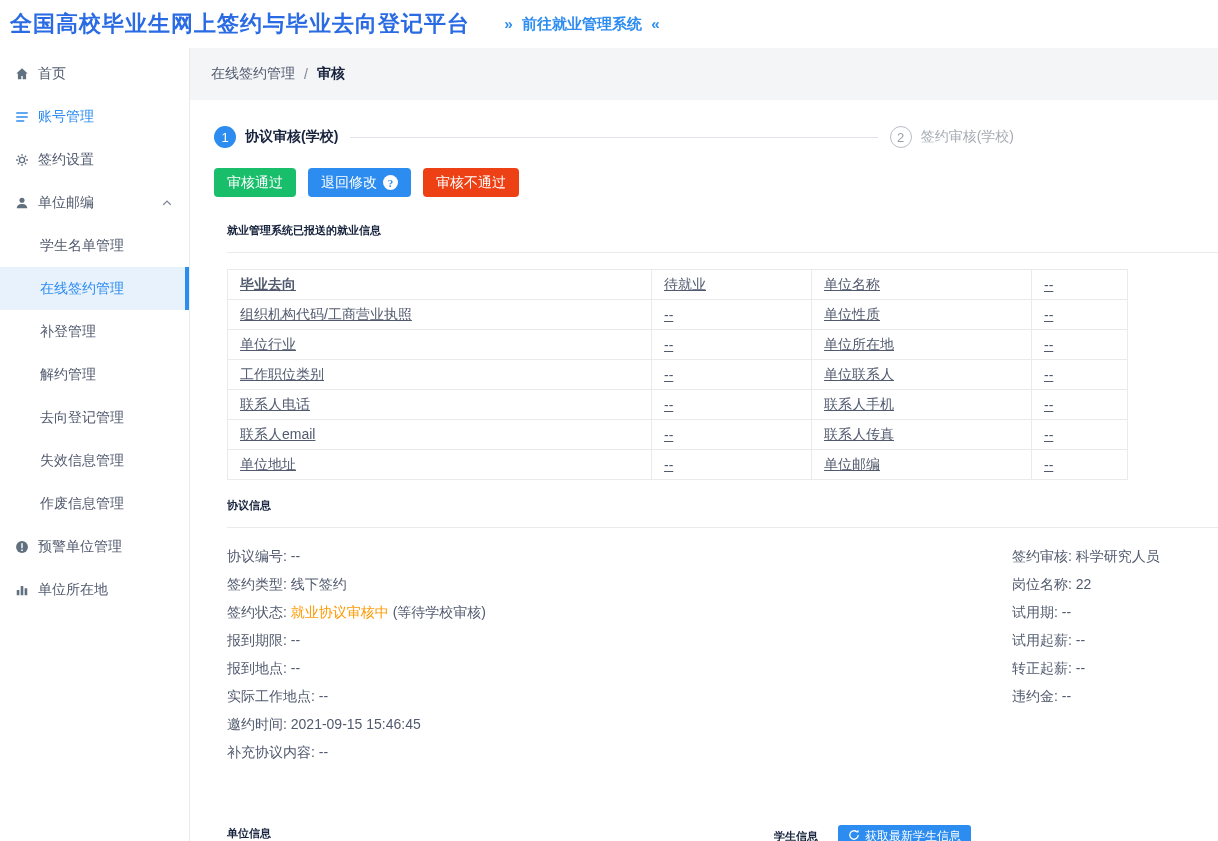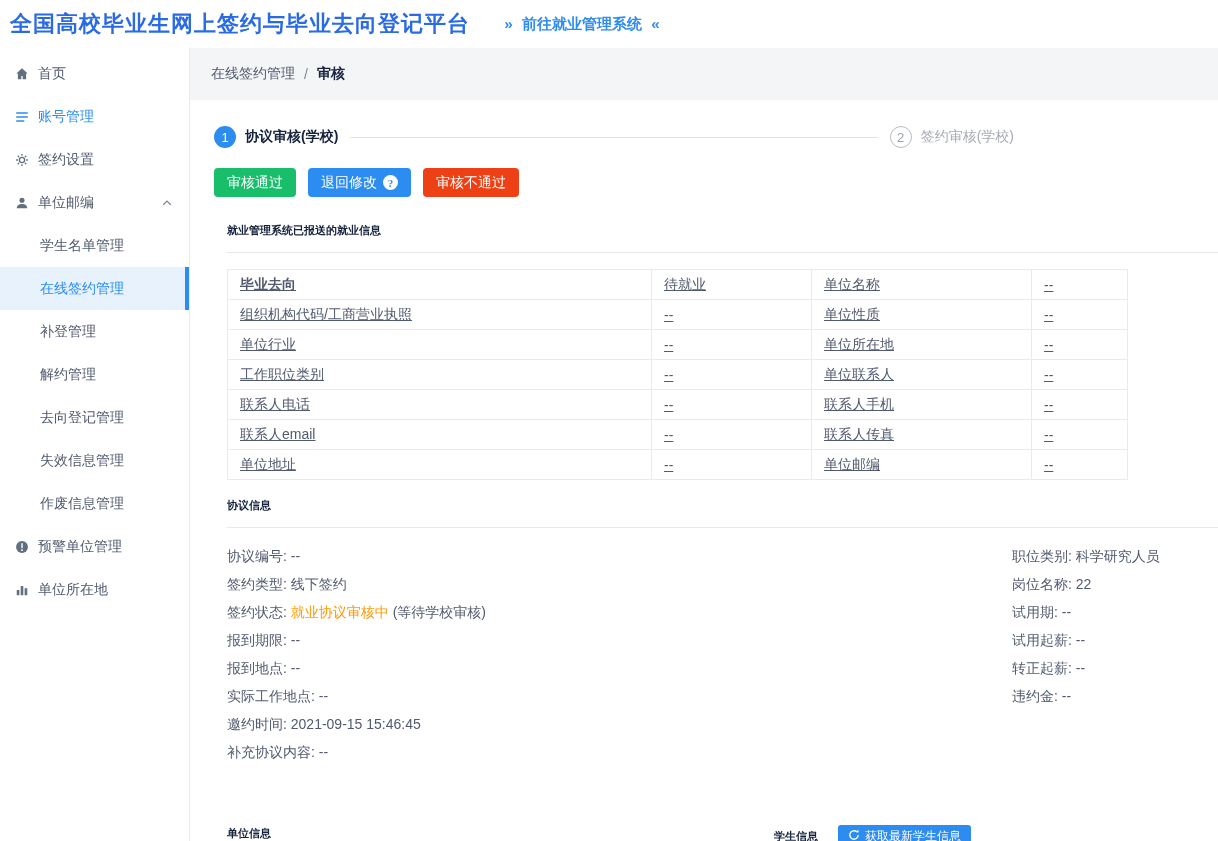--- a/index.html
+++ b/index.html
@@ -259,21 +259,21 @@
               <div class="info-row"><span>协议编号: </span><span class="">--</span></div>
               <div class="info-row"><span>签约类型: </span><span class="">线下签约</span></div>
               <div class="info-row"><span>签约状态: </span><span class="orange">就业协议审核中</span><span> (等待学校审核)</span></div>
               <div class="info-row"><span>报到期限: </span><span class="">--</span></div>
               <div class="info-row"><span>报到地点: </span><span class="">--</span></div>
               <div class="info-row"><span>实际工作地点: </span><span class="">--</span></div>
               <div class="info-row"><span>邀约时间: </span><span class="">2021-09-15 15:46:45</span></div>
               <div class="info-row"><span>补充协议内容: </span><span class="">--</span></div>
             </div>
           <div class="agree-right">
-              <div class="info-row"><span>职位类别: </span><span class="">科学研究人员</span></div>
+              <div class="info-row"><span>签约审核: </span><span class="">科学研究人员</span></div>
               <div class="info-row"><span>岗位名称: </span><span class="">22</span></div>
               <div class="info-row"><span>试用期: </span><span class="">--</span></div>
               <div class="info-row"><span>试用起薪: </span><span class="">--</span></div>
               <div class="info-row"><span>转正起薪: </span><span class="">--</span></div>
               <div class="info-row"><span>违约金: </span><span class="">--</span></div>
             </div>
         </div>
       </div>
 
       <div class="bottom-row">

